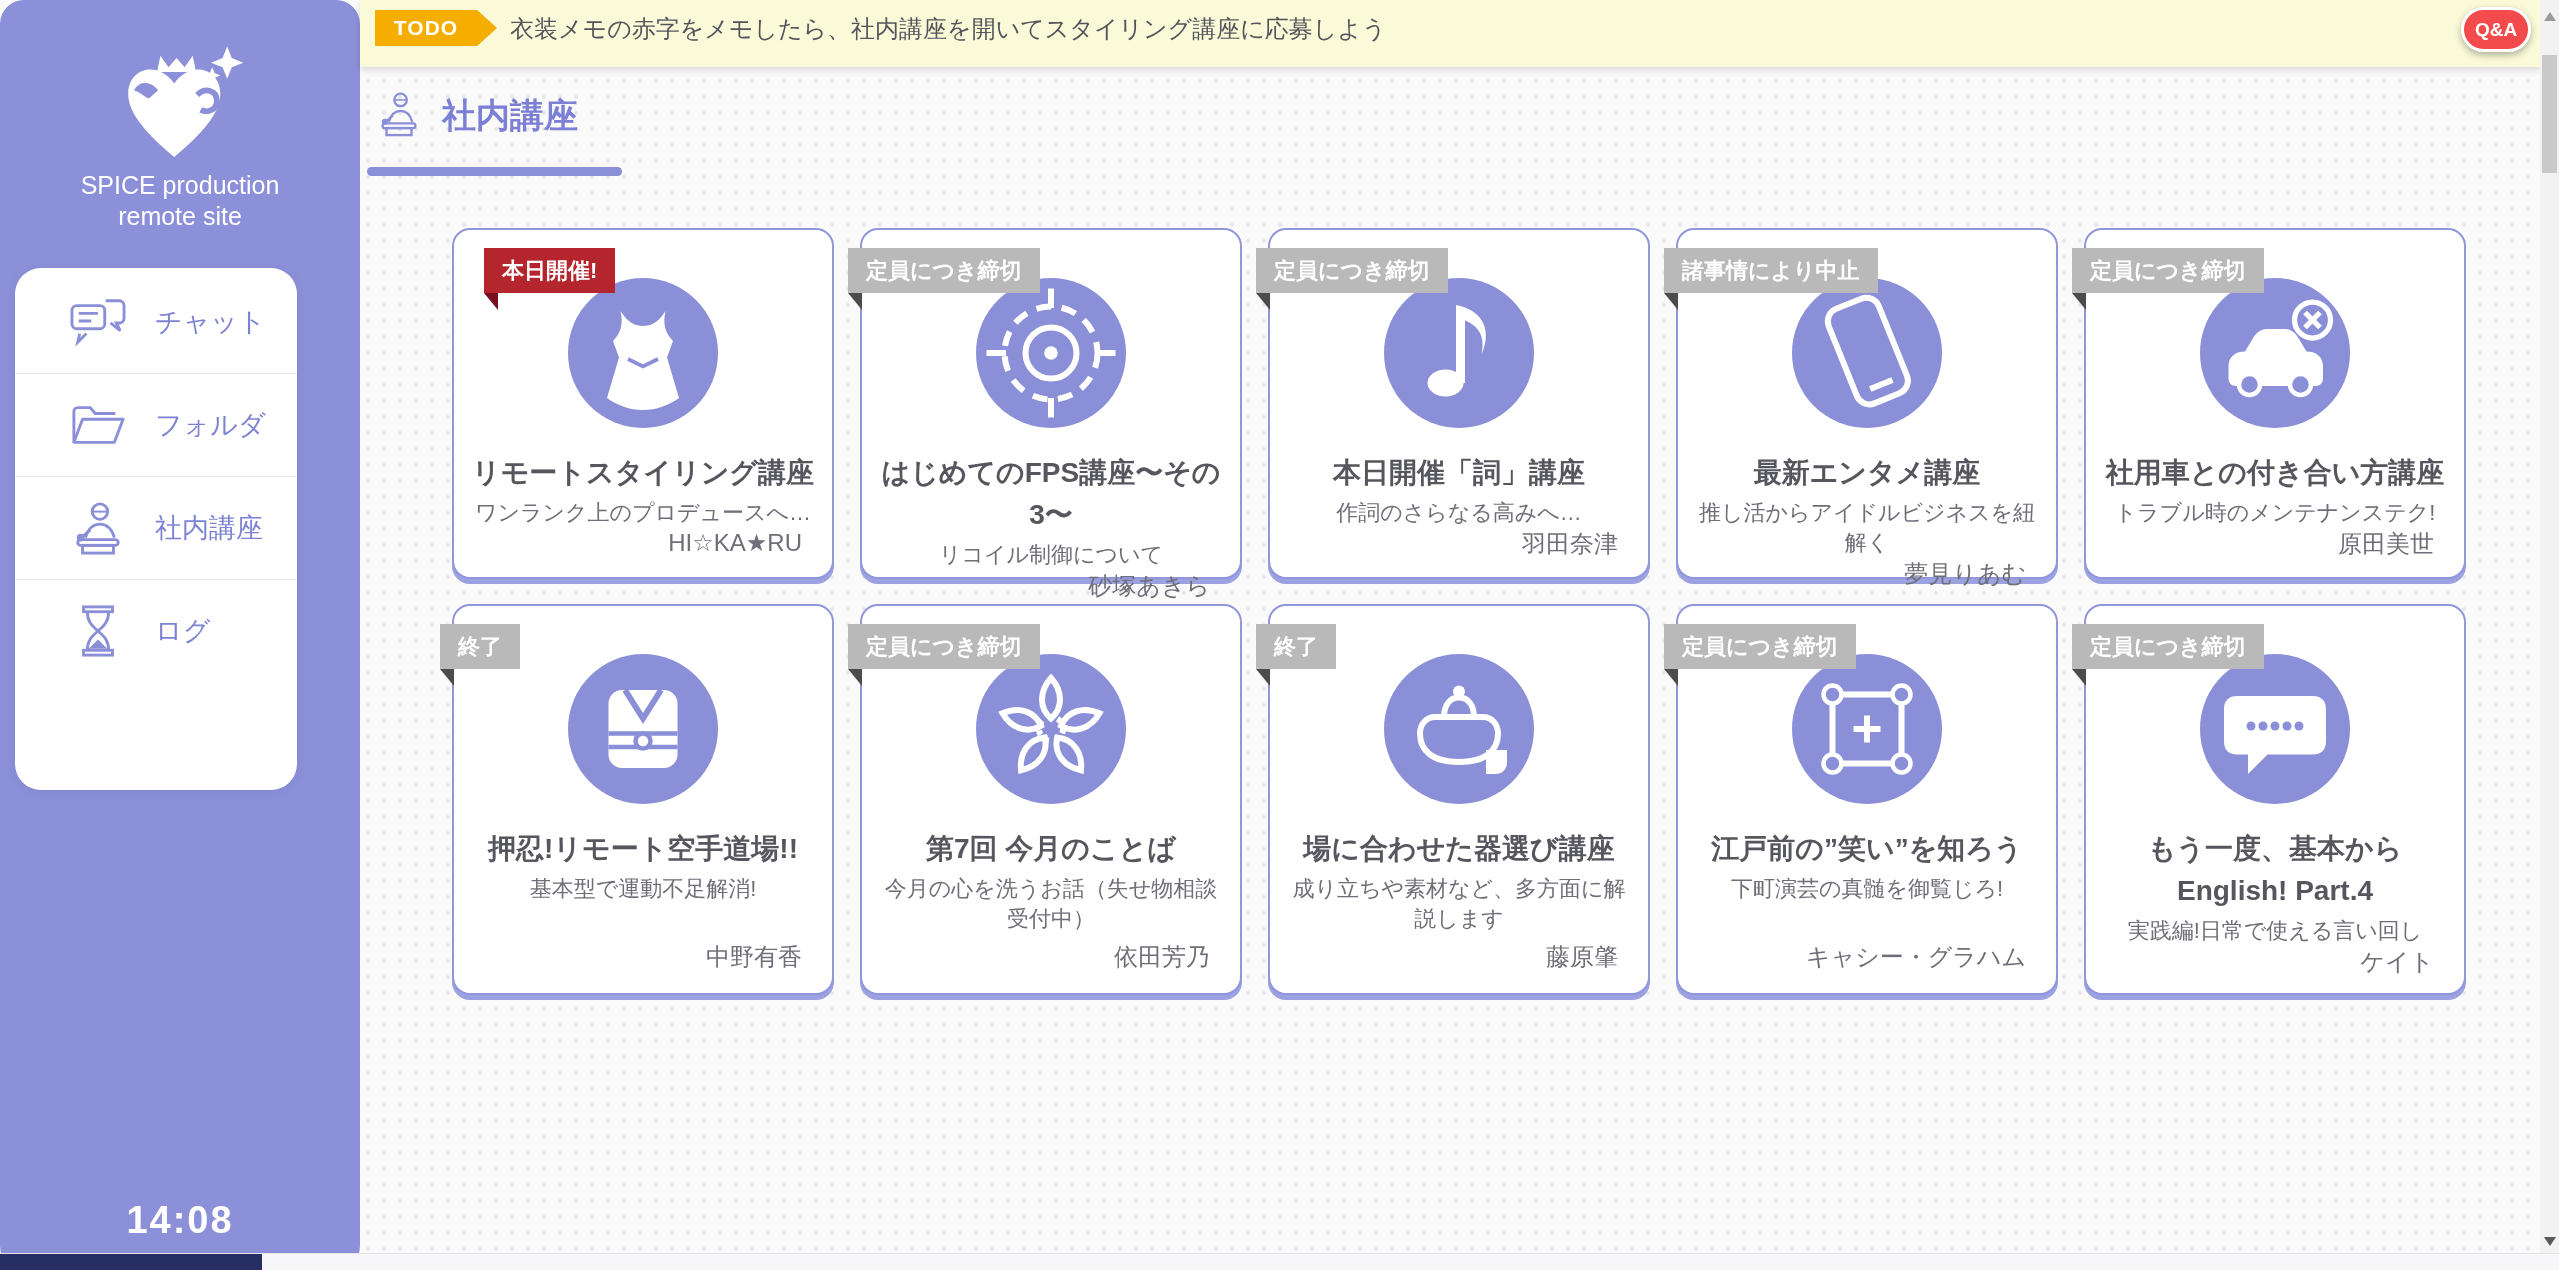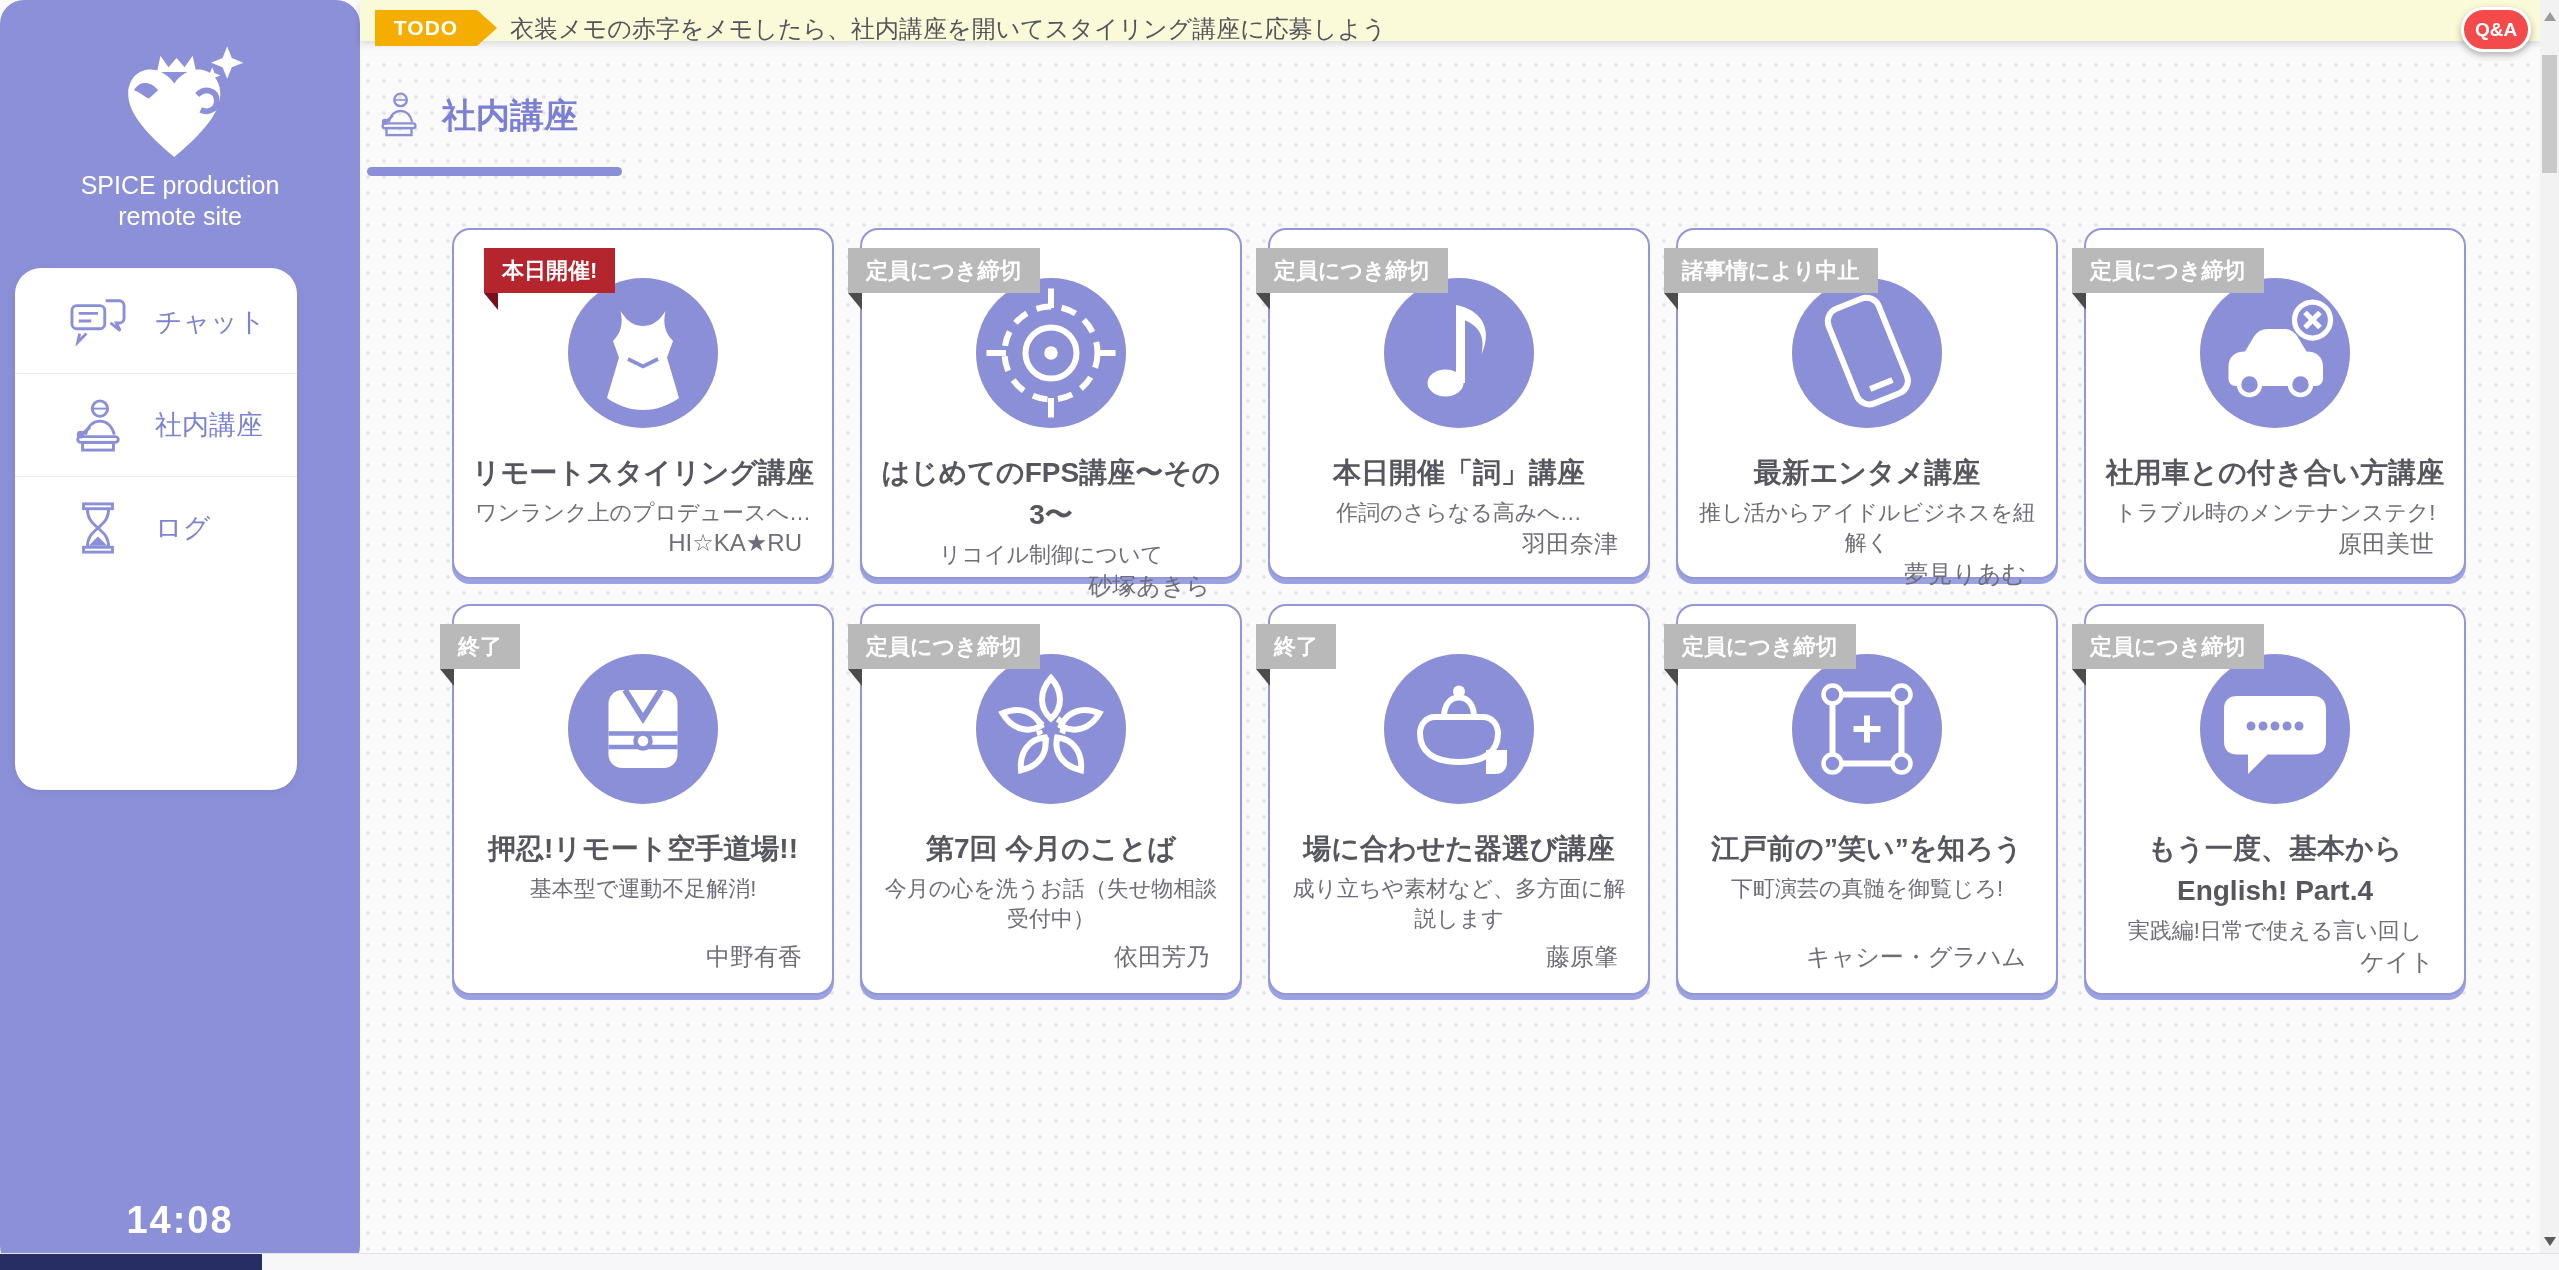--- a/index.html
+++ b/index.html
@@ -17,21 +17,21 @@
     padding:2px 0; }
   .nav-item { height:103px; display:flex; align-items:center; gap:26px;
     padding-left:52px; cursor:pointer; }
   .nav-item + .nav-item { border-top:1px solid #e8e8ee; }
   .nav-item .nav-ico { width:62px; display:flex; justify-content:center; }
   .nav-item span.lbl { color:#7d83d3; font-size:27px; }
   .clock { position:absolute; bottom:28px; width:100%; text-align:center;
     color:#fff; font-size:38px; font-weight:bold; letter-spacing:2px; }
 
   
-  .topbar { position:absolute; left:360px; top:0; width:2181px; height:41px;
+  .topbar { position:absolute; left:360px; top:0; width:2181px; height:67px;
     background:#fafad8; box-shadow:0 3px 7px rgba(0,0,0,.13); z-index:3; }
   .todo-badge { position:absolute; left:15px; top:10px; height:36px; width:122px;
     background:#f5ad00; color:#fff; font-weight:bold; font-size:21px;
     letter-spacing:1px; display:flex; align-items:center; justify-content:center;
     padding-right:20px;
     clip-path:polygon(0 0, calc(100% - 20px) 0, 100% 50%, calc(100% - 20px) 100%, 0 100%); }
   .todo-text { position:absolute; left:150px; top:0; height:57px; display:flex;
     align-items:center; color:#54555c; font-size:24px; }
   .qa-button { position:absolute; right:28px; top:7px; width:70px; height:45px;
     background:#f34b4b; border:3px solid #fff; border-radius:24px;
@@ -114,20 +114,29 @@
     <div class="nav-item">
       <span class="nav-ico">
         <svg width="62" height="54" viewBox="0 0 64 56" stroke="#8a8fd8" stroke-width="3" fill="none">
           <path d="M40 6h14a5 5 0 0 1 5 5v13a5 5 0 0 1-5 5h-3l4 8-10-8"></path>
           <rect x="5" y="11" width="34" height="24" rx="5"></rect>
           <path d="M13 40l-2 9 9-9"></path>
             <path d="M12 19h20M12 27h13"></path>
         </svg>
       </span>
       <span class="lbl">チャット</span>
+    </div>
+    <div class="nav-item">
+      <span class="nav-ico">
+        <svg width="62" height="54" viewBox="0 0 64 56" stroke="#8a8fd8" stroke-width="3" fill="none">
+          <path d="M7 46V14a4 4 0 0 1 4-4h13l5 6h21"></path>
+          <path d="M7 46l9-24h42l-9 24z" stroke-linejoin="round"></path>
+        </svg>
+      </span>
+      <span class="lbl">フォルダ</span>
     </div>
     <div class="nav-item">
       <span class="nav-ico">
         <svg width="62" height="54" viewBox="0 0 64 56" stroke="#8a8fd8" stroke-width="3" fill="none">
           <circle cx="34" cy="11" r="8"></circle>
           <path d="M26 11h16" stroke-width="2"></path>
           <path d="M19 38c3-10 8-14 15-14s12 4 15 14"></path>
           <path d="M24 30l-8 7"></path>
             <circle cx="14" cy="38" r="2.5" fill="#8a8fd8"></circle>
           <rect x="11" y="40" width="42" height="6" rx="3"></rect>

